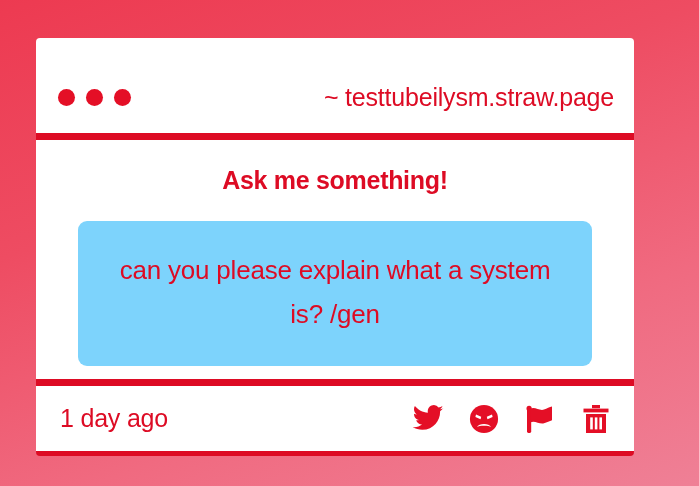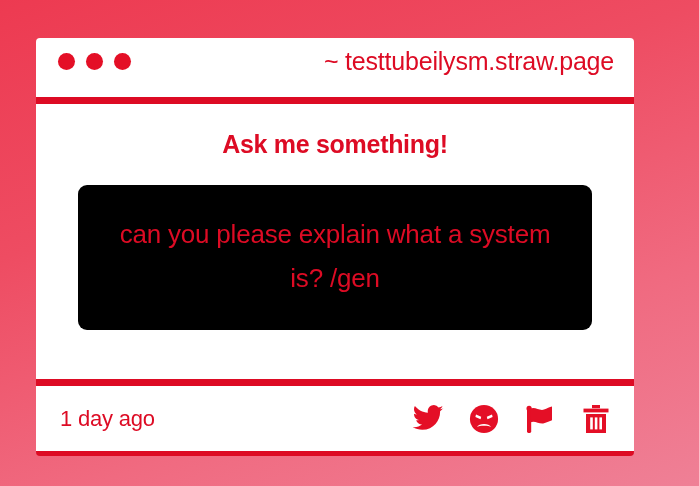--- a/index.html
+++ b/index.html
@@ -33,20 +33,21 @@
 
   
   #card-header {
     height: 66px;
     flex: 0 0 66px;
     display: flex;
     align-items: center;
     justify-content: space-between;
     padding: 0 20px 13px 22px;
     border-bottom: 7px solid #DD0B24;
+    margin-top: 36px;
   }
 
   #window-dots {
     display: flex;
     gap: 11px;
     align-items: center;
   }
 
   .dot {
     width: 17px;
@@ -76,21 +77,21 @@
     color: #DD0B24;
     font-size: 25px;
     font-weight: bold;
     text-align: center;
     letter-spacing: -0.3px;
     margin-bottom: 26px;
   }
 
   #message-bubble {
     width: 100%;
-    background: #000000;
+    background: #7dd3fc;
     border-radius: 9px;
     padding: 28px 34px 30px 34px;
     display: flex;
     align-items: center;
     justify-content: center;
   }
 
   #message-text {
     color: #DD0B24;
     font-size: 26px;
@@ -105,21 +106,21 @@
     height: 72px;
     border-top: 7px solid #DD0B24;
     display: flex;
     align-items: center;
     justify-content: space-between;
     padding: 0 22px 0 24px;
   }
 
   #timestamp {
     color: #DD0B24;
-    font-size: 22px;
+    font-size: 25px;
     letter-spacing: -0.2px;
   }
 
   #footer-actions {
     display: flex;
     align-items: center;
     gap: 24px;
   }
 
   .action-btn {

